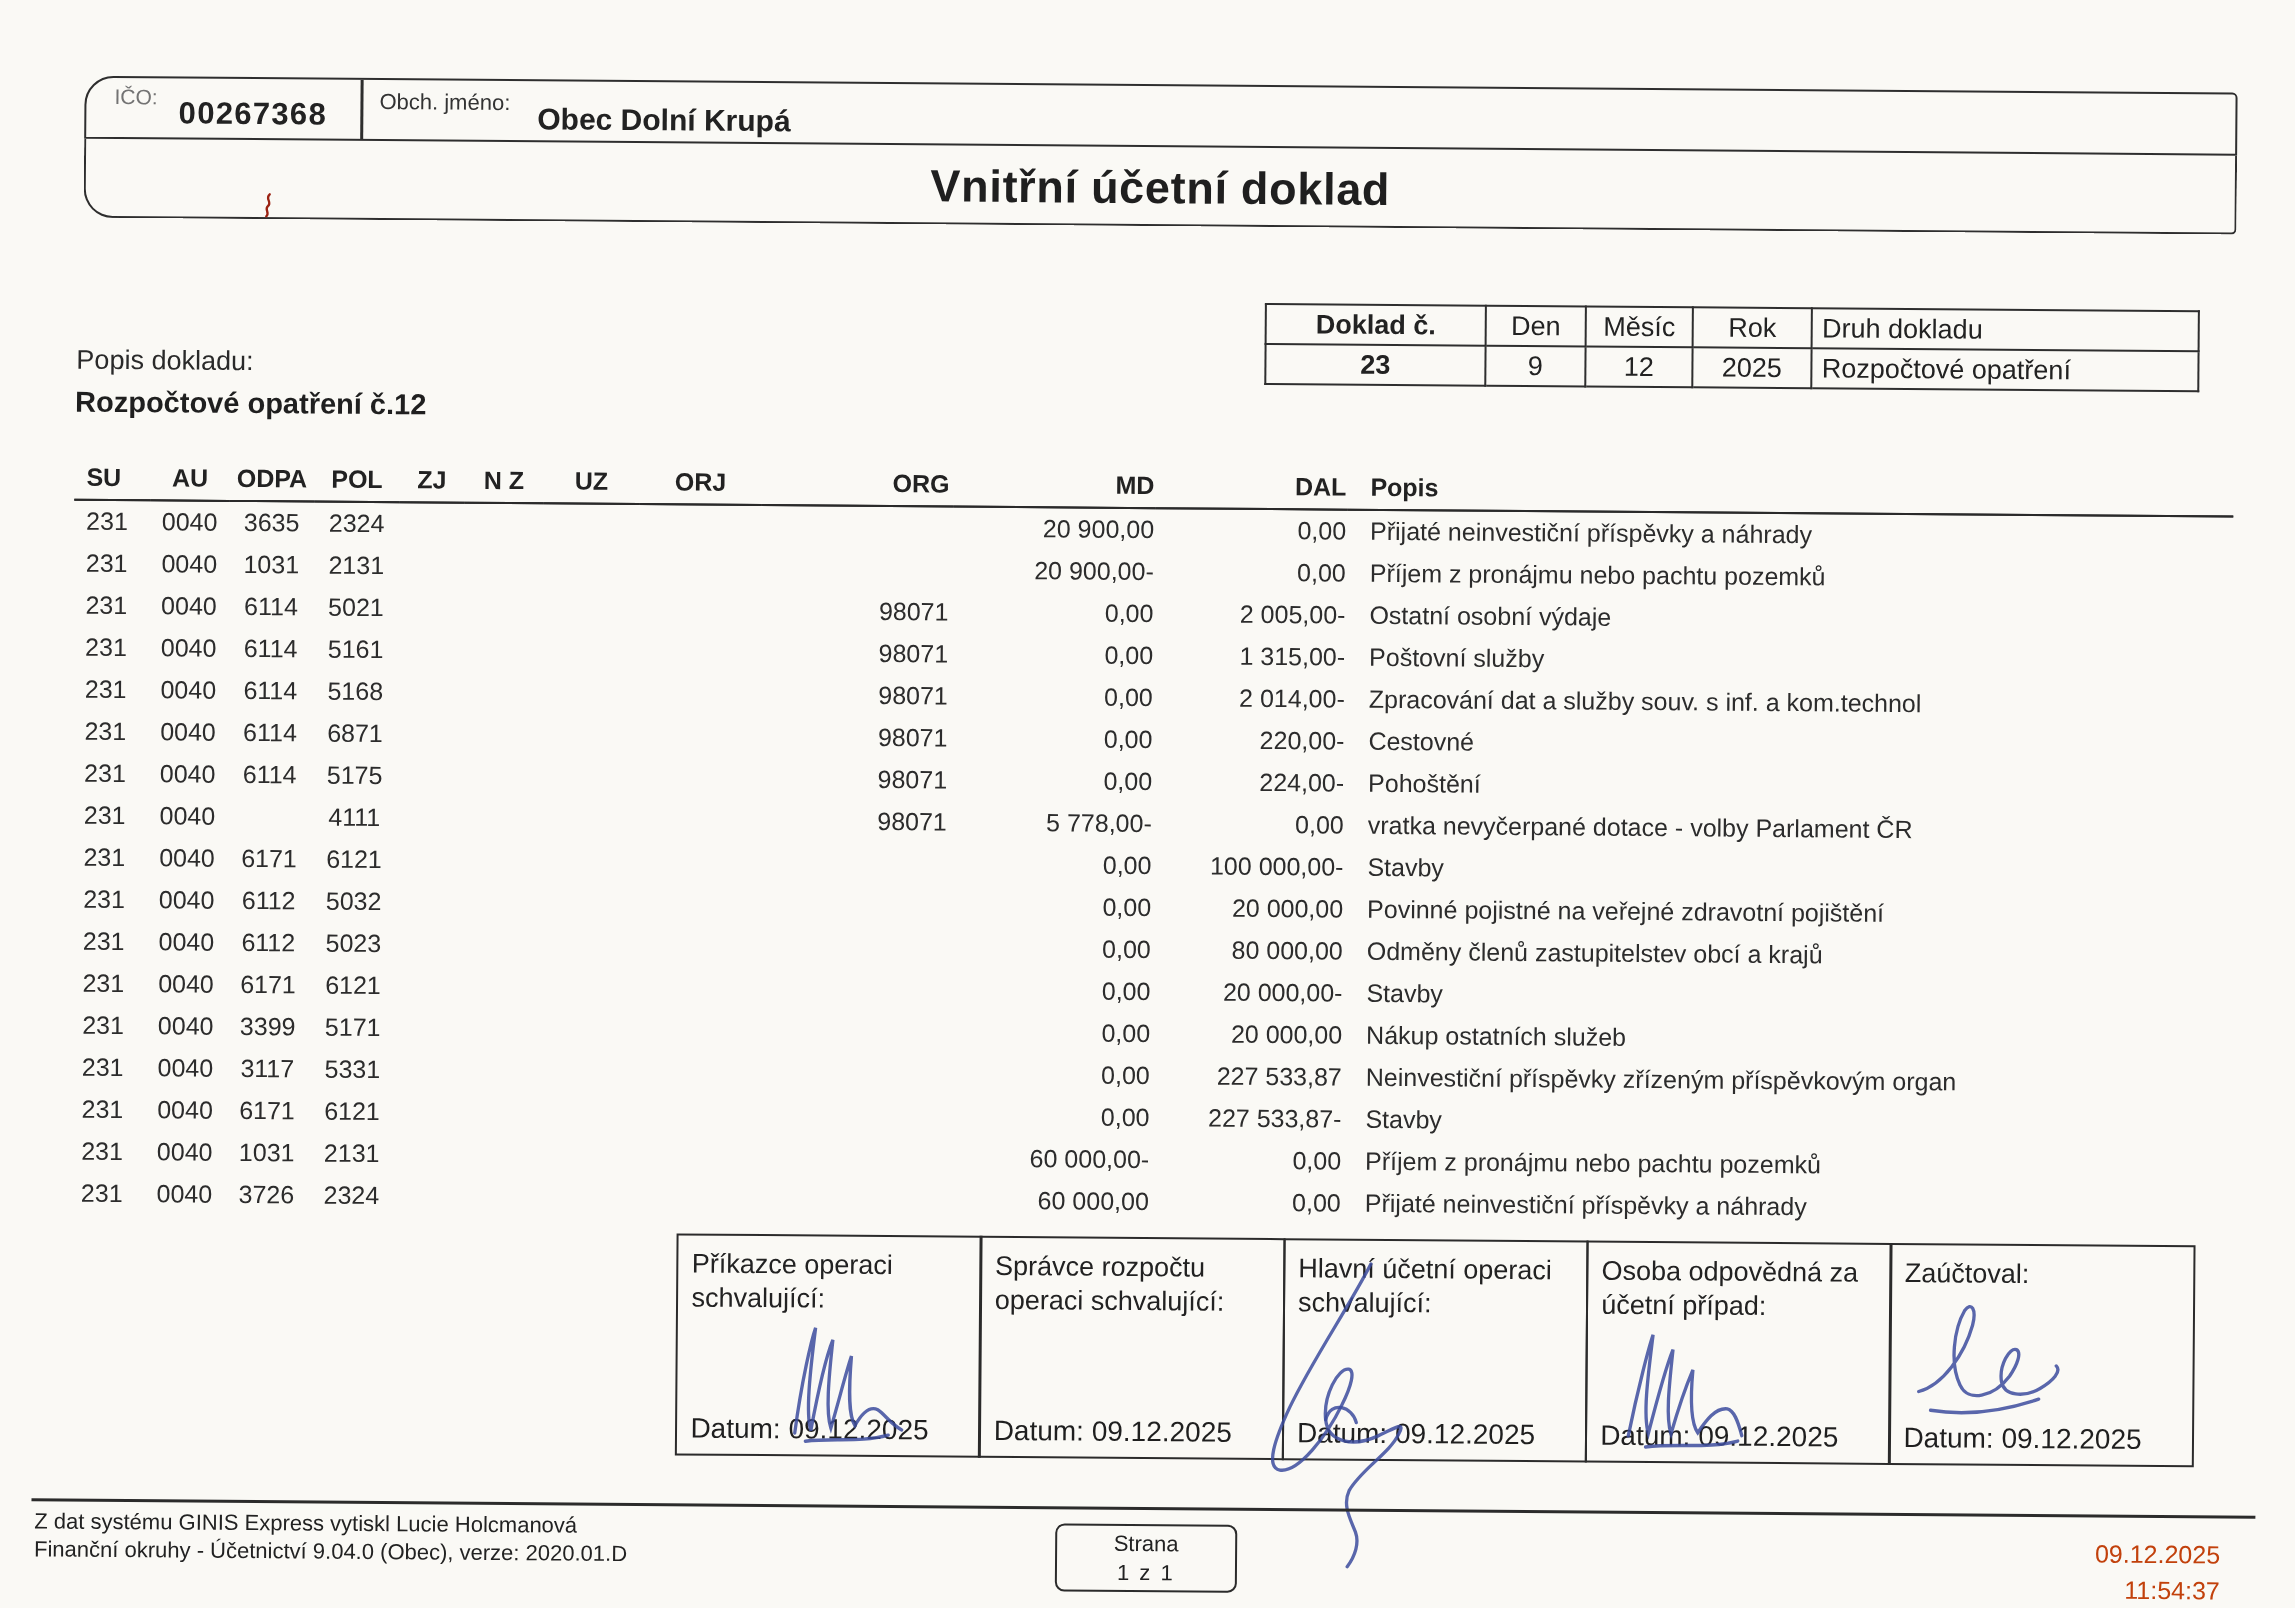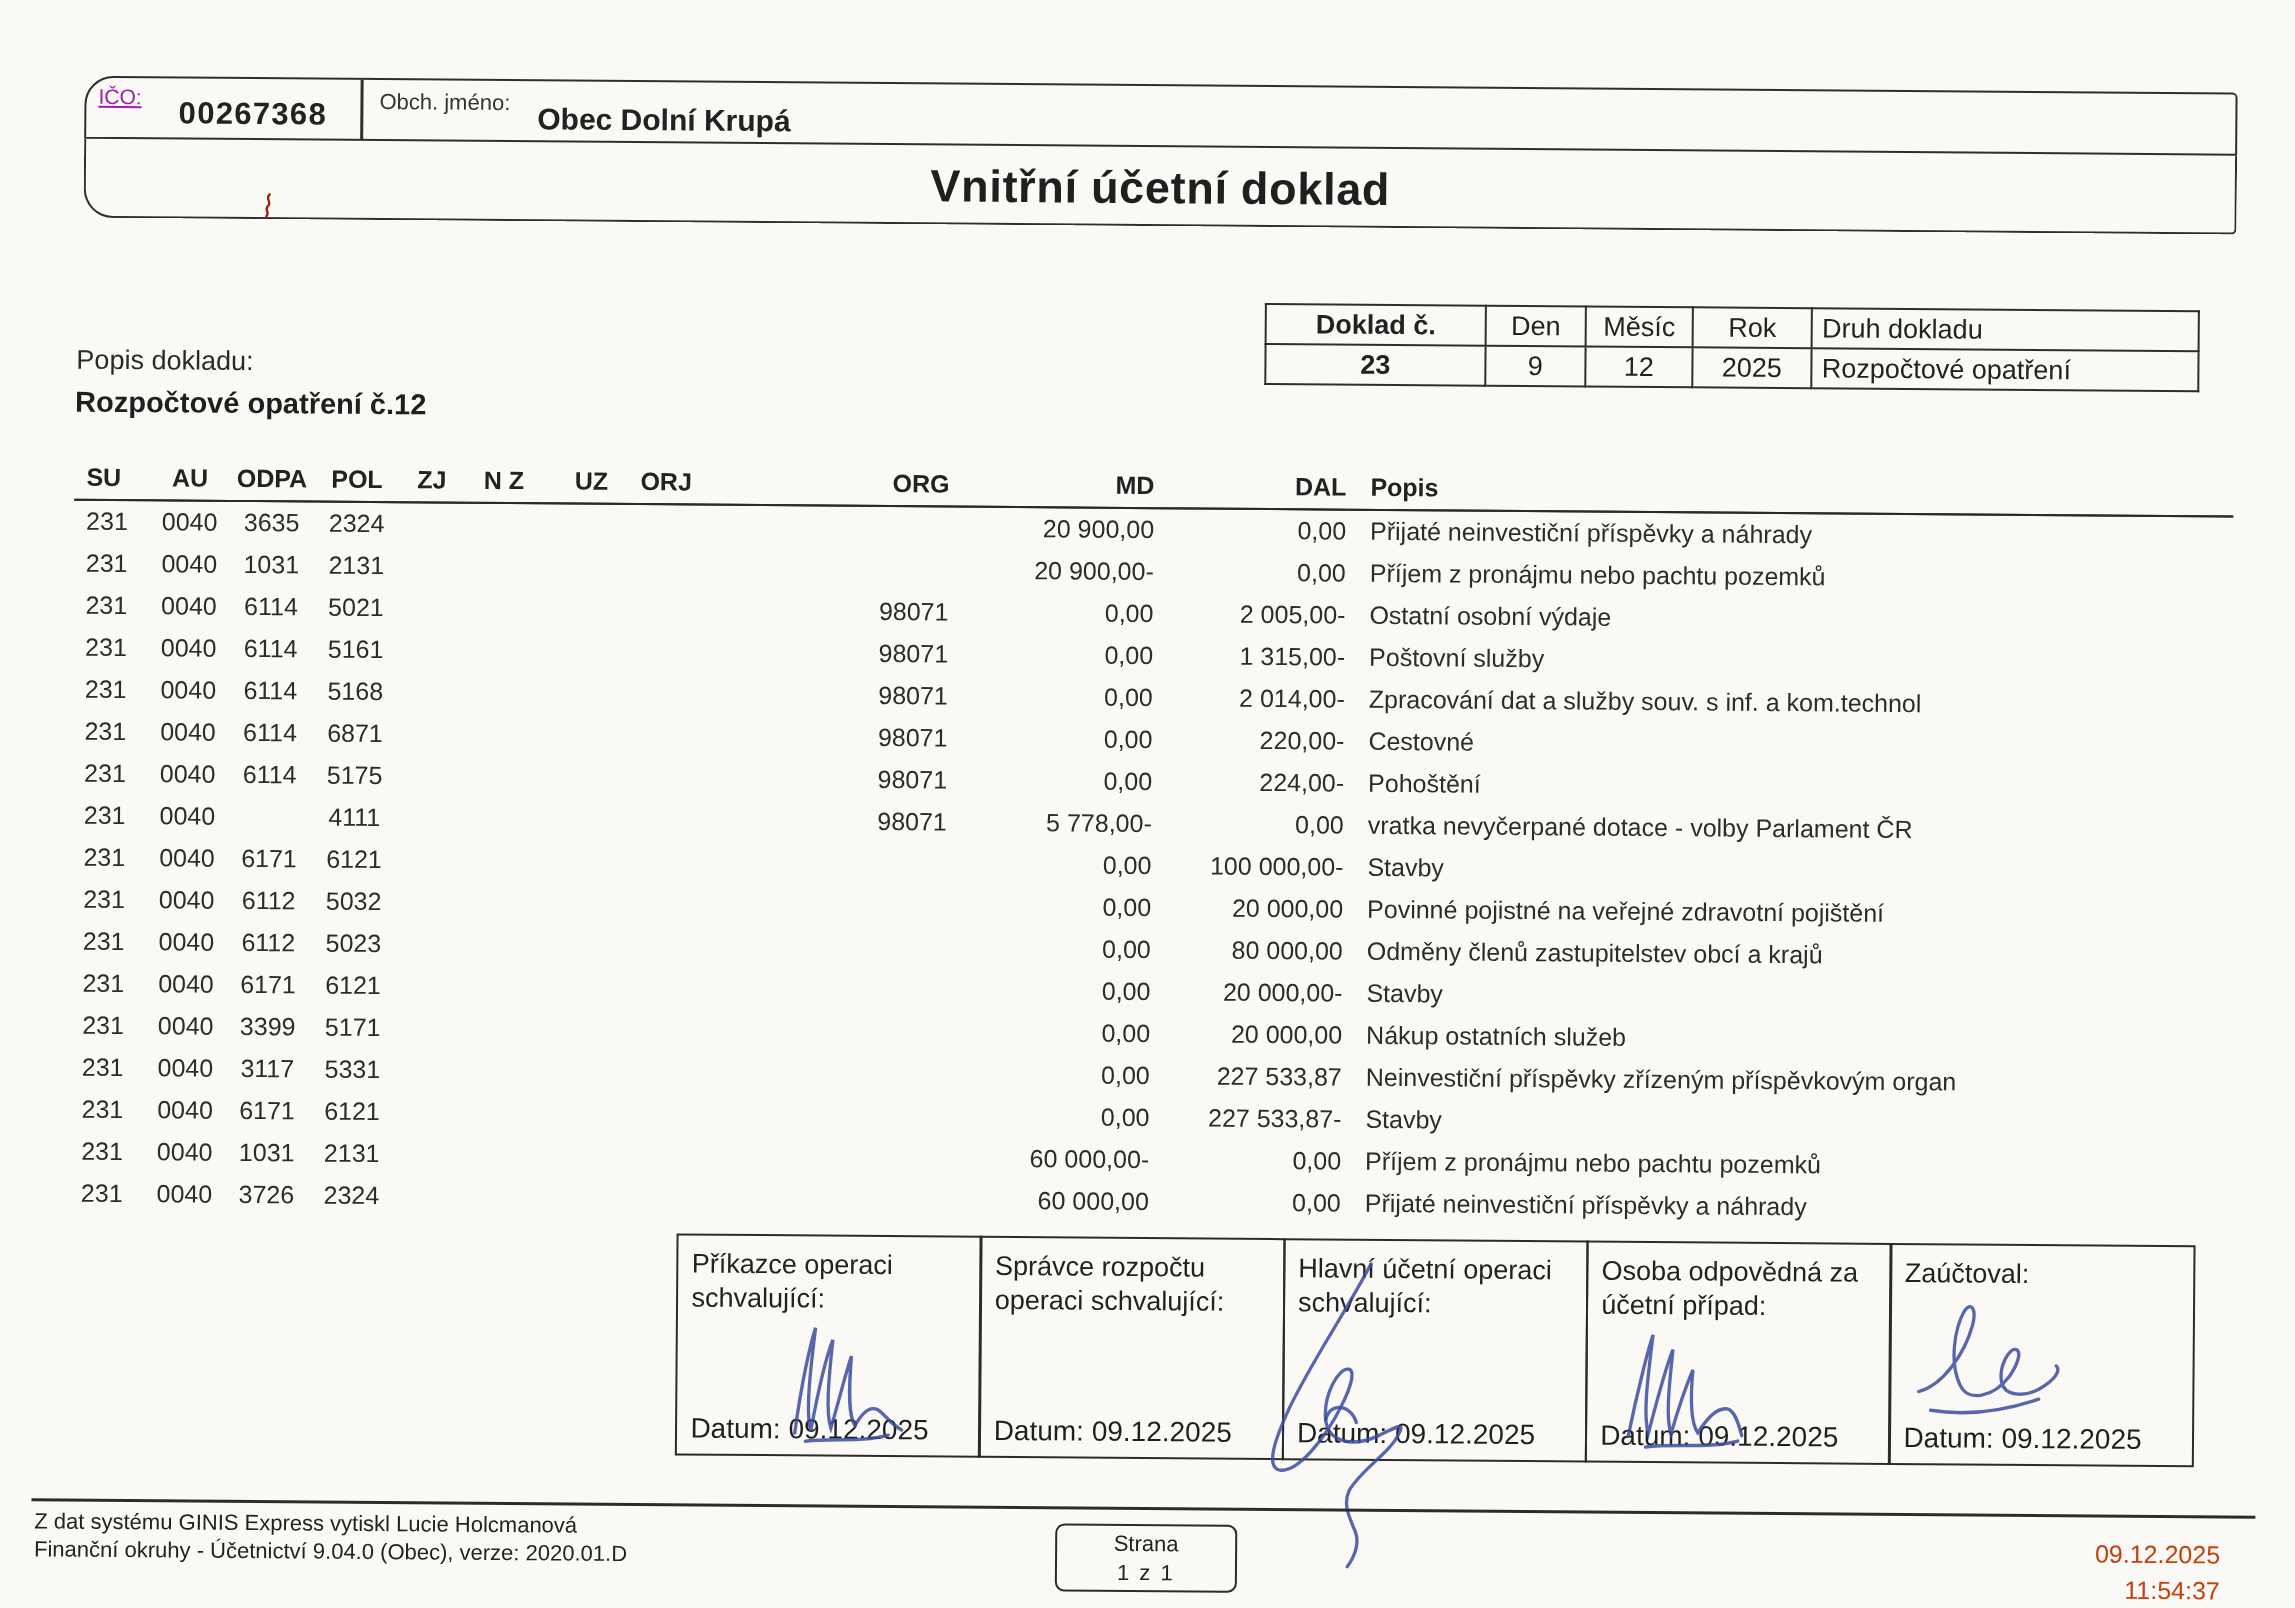--- a/index.html
+++ b/index.html
@@ -4,21 +4,21 @@
 <style>
   html,body{margin:0;padding:0;background:#e9e7e2;}
   .page{position:relative;width:2295px;height:1609px;background:#faf9f5;overflow:hidden;
         font-family:"Liberation Sans",sans-serif;color:#262626;}
   .sheet{position:absolute;inset:0;transform:rotate(0.45deg);transform-origin:1135px 801px;}
 
   
   .idbox{position:absolute;left:79px;top:84px;width:2153px;height:63px;
          border:2.7px solid #2e2e2e;border-radius:29px 5.3px 0 0;box-sizing:border-box;}
   .idbox .divider{position:absolute;left:274px;top:0;width:2.7px;height:100%;background:#2e2e2e;}
-  .ico-label{position:absolute;left:12px;top:6.7px;font-size:21px;color:#a21caf;text-decoration:underline;}
+  .ico-label{position:absolute;left:28px;top:6.7px;font-size:21px;color:#737373;}
   .ico-value{position:absolute;left:73px;top:17.4px;width:187px;text-align:center;
              font-size:31px;font-weight:700;letter-spacing:1.3px;color:#222;}
   .name-label{position:absolute;left:293px;top:9.4px;font-size:22px;color:#333;}
   .name-value{position:absolute;left:451px;top:21.4px;font-size:30px;font-weight:700;color:#222;}
 
   .titleband{position:absolute;left:79px;top:147px;width:2153px;height:79px;
              border:2.7px solid #2e2e2e;border-top:none;border-radius:0 0 5.3px 29px;
              box-sizing:border-box;text-align:center;}
   .doc-title{margin-top:14.7px;font-size:45px;font-weight:700;color:#1f1f1f;letter-spacing:0.7px;}
   .ink-mark{position:absolute;left:257px;top:199px;}
@@ -43,21 +43,21 @@
              padding-bottom:6.7px;border-bottom:2.7px solid #2a2a2a;}
   .ledger td{font-size:25px;color:#2c2c2c;height:40px;vertical-align:middle;white-space:nowrap;
              overflow:hidden;}
   .col-su{width:63px;text-align:left;padding-left:12px;}
   .col-au{width:77px;text-align:center;}
   .col-odpa{width:83px;text-align:center;}
   .col-pol{width:83px;text-align:center;}
   .col-zj{width:63px;text-align:center;}
   .col-nz{width:77px;text-align:center;}
   .col-uz{width:94px;text-align:center;}
-  .col-orj{width:120px;text-align:left;}
+  .col-orj{width:120px;text-align:center;}
   .col-org{width:187px;text-align:right;padding-right:4px;}
   .col-md{width:200px;text-align:right;}
   .col-dal{width:190px;text-align:right;}
   .col-popis{text-align:left;padding-left:23px;}
 
   
   .sigrow{position:absolute;left:680px;top:1237px;width:1519px;height:222px;display:flex;}
   .sigbox{flex:1;border:2.7px solid #2b2b2b;margin-left:-2.7px;position:relative;
           padding:10.7px 13.4px;box-sizing:border-box;background:transparent;}
   .sigbox:first-child{margin-left:0;}

